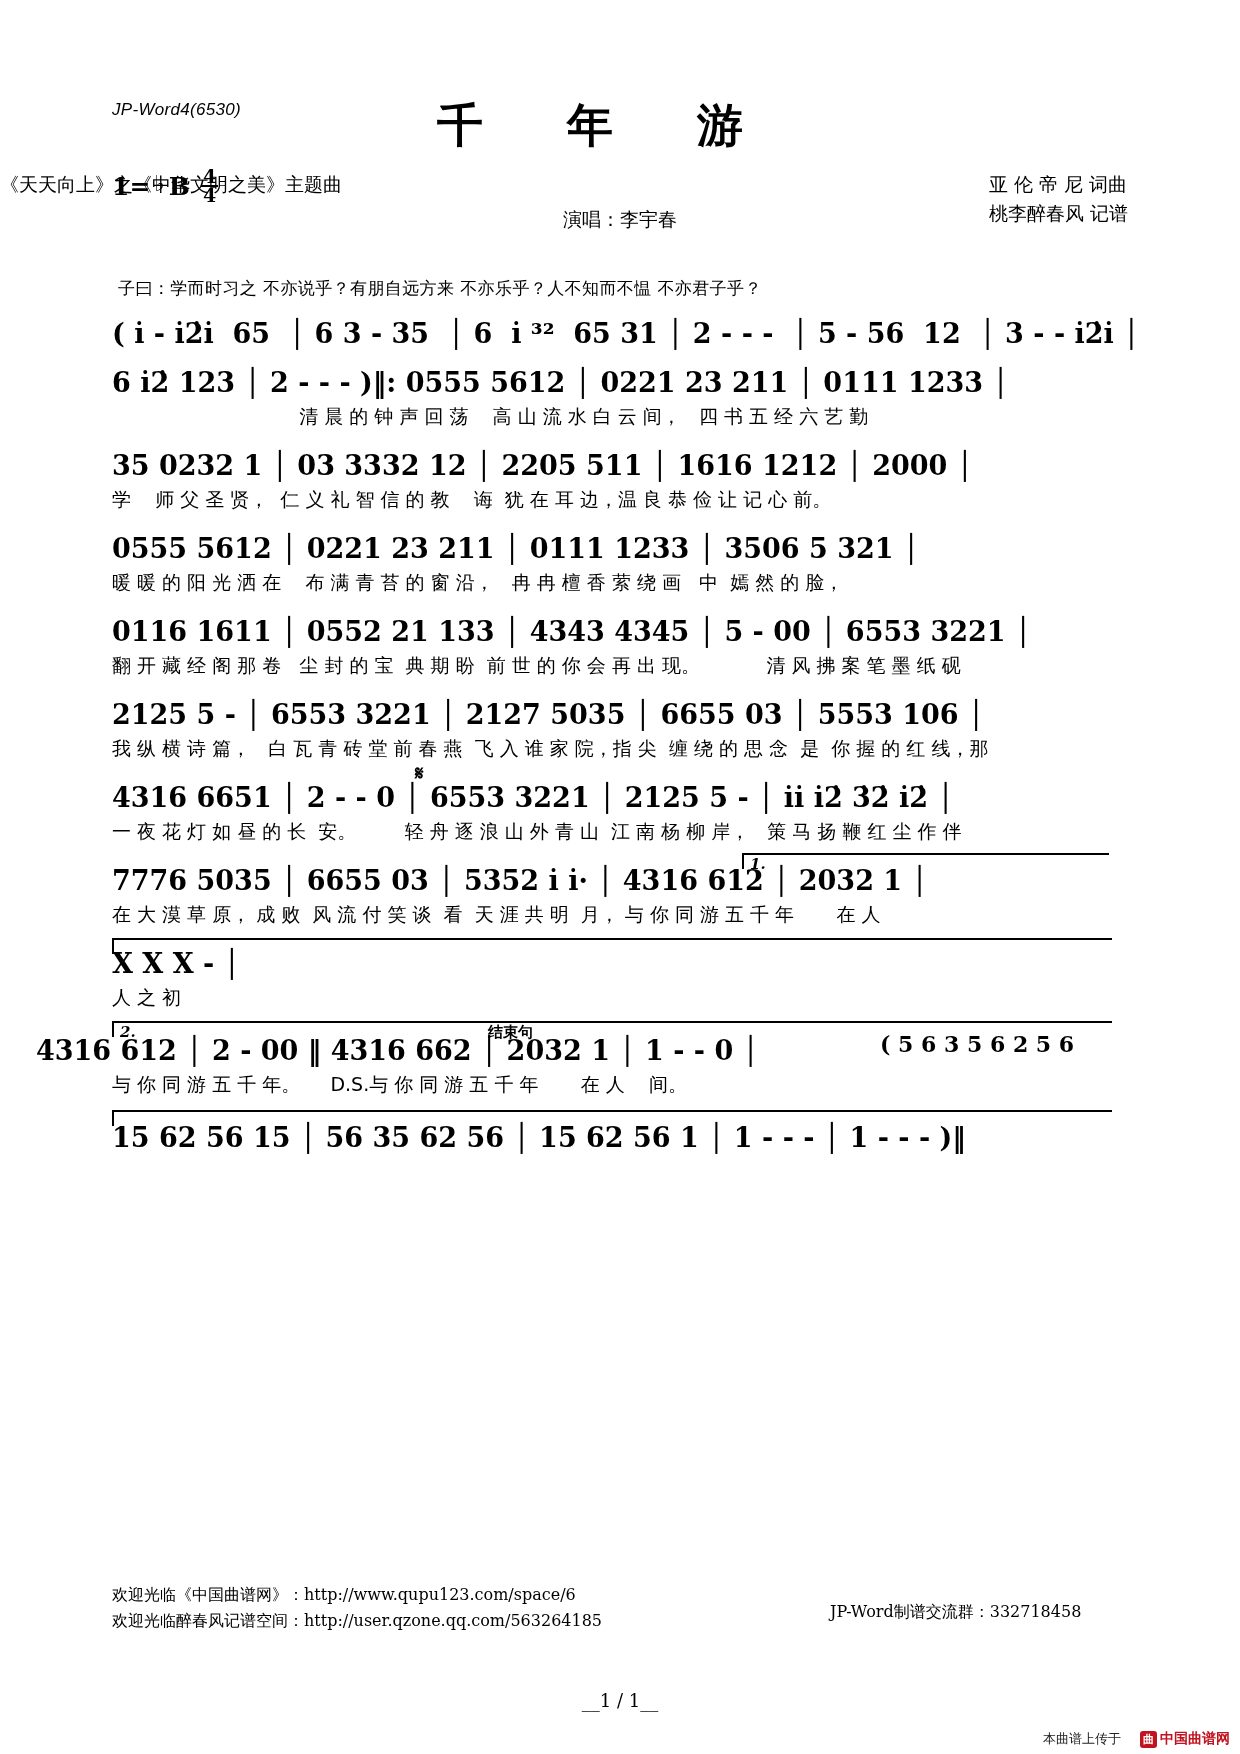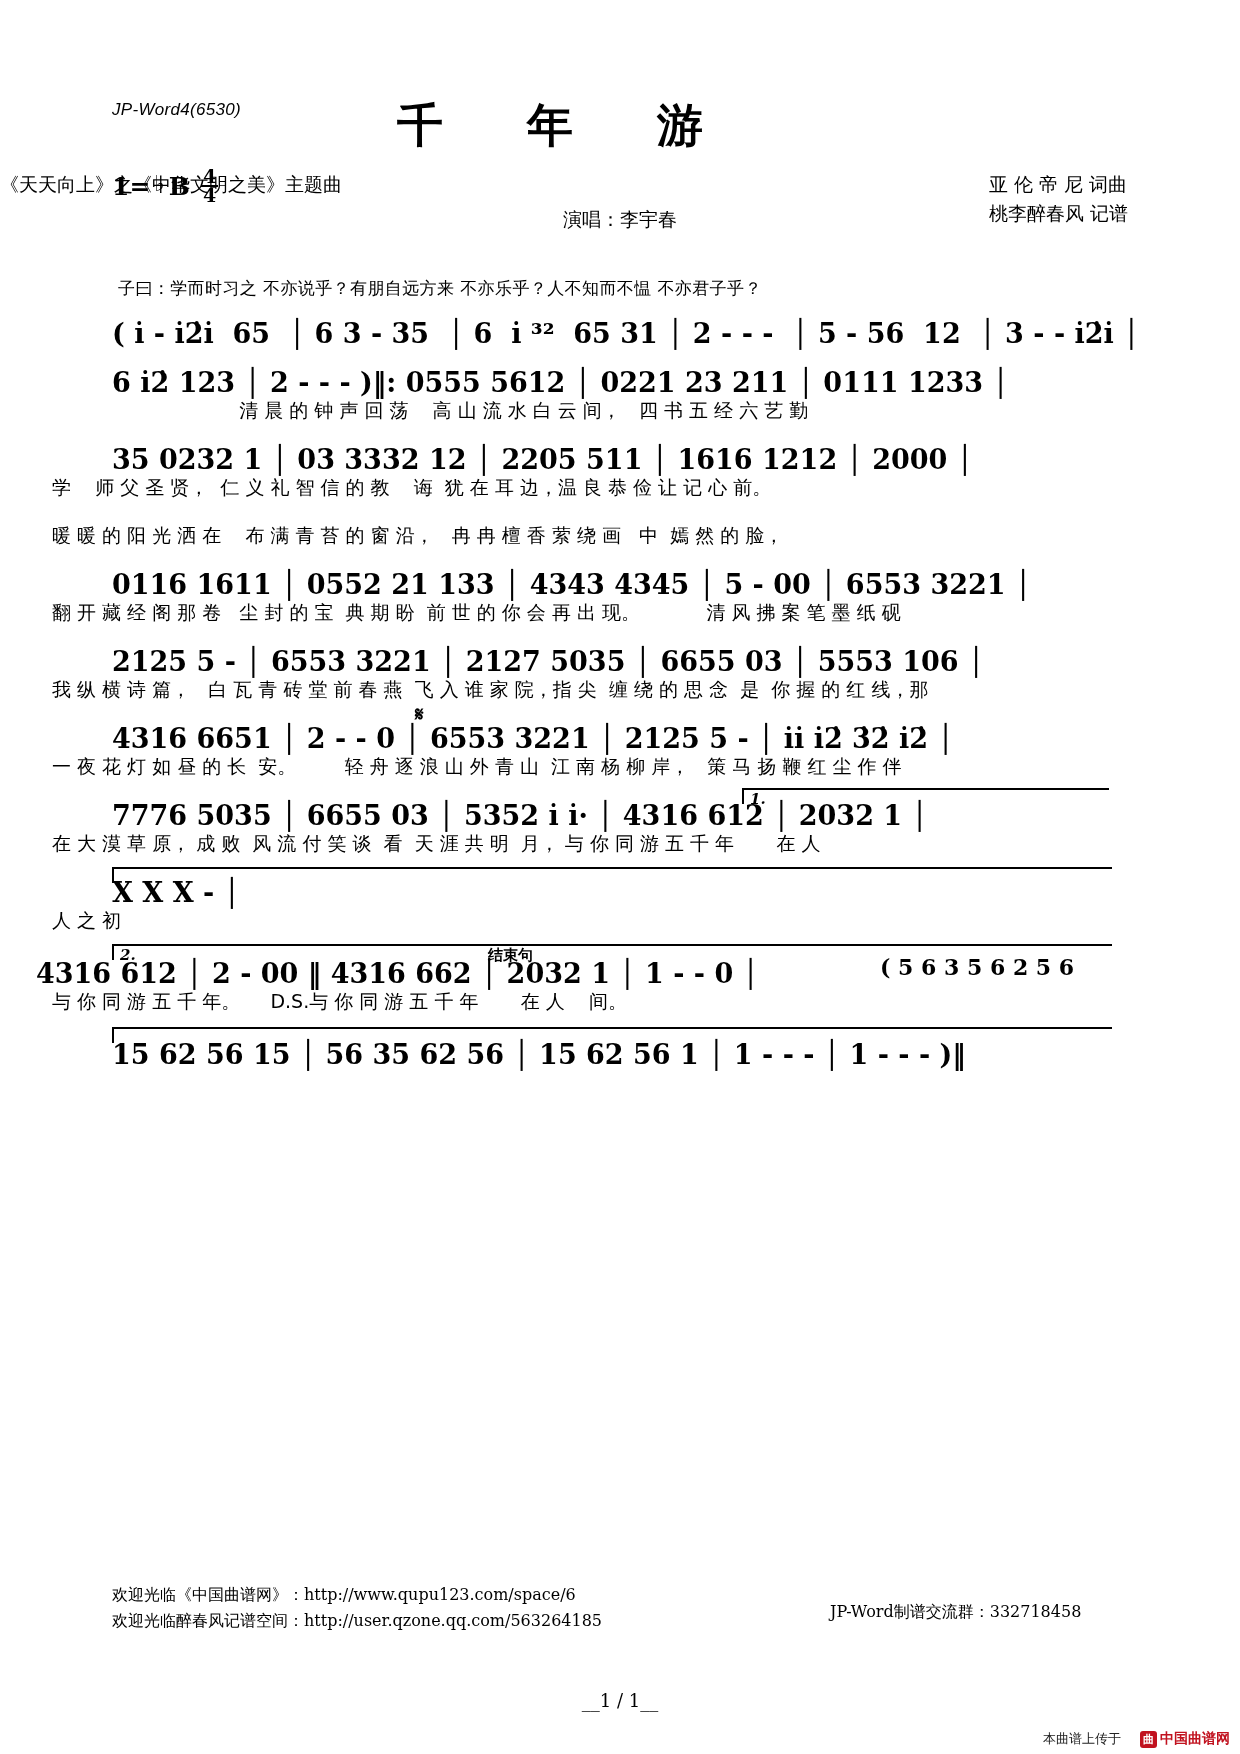--- a/index.html
+++ b/index.html
@@ -18,20 +18,21 @@
     position:absolute; left:112px; top:100px;
     font-family:Liberation Sans, sans-serif;
     font-style:italic; font-size:17px; letter-spacing:.3px;
   }
   .title {
     position:absolute; left:0; top:95px; width:1100px;
     text-align:center;
     font-family:"DejaVu Sans", sans-serif;
     font-weight:bold; font-size:46px; letter-spacing:34px;
     text-indent:34px;
+    padding-left:40px;
   }
   .keysig {
     position:absolute; left:112px; top:168px;
     font-family:"DejaVu Serif", serif;
     font-size:25px; font-weight:bold;
     display:flex; align-items:center; gap:4px;
   }
   .keysig .flat { font-size:22px; position:relative; top:-3px; }
   .timesig {
     display:inline-block; text-align:center; line-height:.92;
@@ -66,22 +67,22 @@
     font-size:27px; font-weight:bold;
     letter-spacing:0px;
     white-space:pre;
     padding-left:112px;
     line-height:1.0;
   }
   .lyrics {
     font-family:"DejaVu Sans", sans-serif;
     font-size:19px;
     white-space:pre;
-    padding-left:52px;
-    margin-top:2px;
+    padding-left:112px;
+    margin-top:8px;
     letter-spacing:0px;
   }
   .sysblock { margin-bottom:22px; }
 
   .label-small {
     font-family:"DejaVu Sans", sans-serif;
     font-size:15px; font-weight:bold;
   }
 
   
@@ -164,20 +165,21 @@
       <div class="notes">6 i̇2̇ 123 │ 2 - - - )‖: 0555 5612 │ 0221 23 211 │ 0111 1233 │</div>
       <div class="lyrics">                               清 晨 的 钟 声 回 荡    高 山 流 水 白 云 间，   四 书 五 经 六 艺 勤</div>
     </div>
 
     <div class="sysblock">
       <div class="notes">35 0232 1 │ 03 3332 12 │ 2205 511 │ 1616 1212 │ 2000 │</div>
       <div class="lyrics">学    师 父 圣 贤，  仁 义 礼 智 信 的 教    诲  犹 在 耳 边，温 良 恭 俭 让 记 心 前。</div>
     </div>
 
     <div class="sysblock">
+      <div class="notes">0555 5612 │ 0221 23 211 │ 0111 1233 │ 3506 5 321 │</div>
       <div class="lyrics">暖 暖 的 阳 光 洒 在    布 满 青 苔 的 窗 沿，   冉 冉 檀 香 萦 绕 画   中  嫣 然 的 脸，</div>
     </div>
 
     <div class="sysblock">
       <div class="notes">0116 1611 │ 0552 21 133 │ 4343 4345 │ 5 - 00 │ 6553 3221 │</div>
       <div class="lyrics">翻 开 藏 经 阁 那 卷   尘 封 的 宝  典 期 盼  前 世 的 你 会 再 出 现。           清 风 拂 案 笔 墨 纸 砚</div>
     </div>
 
     <div class="sysblock">
       <div class="notes">2125 5 - │ 6553 3221 │ 2127 5035 │ 6655 03 │ 5553 106 │</div>

